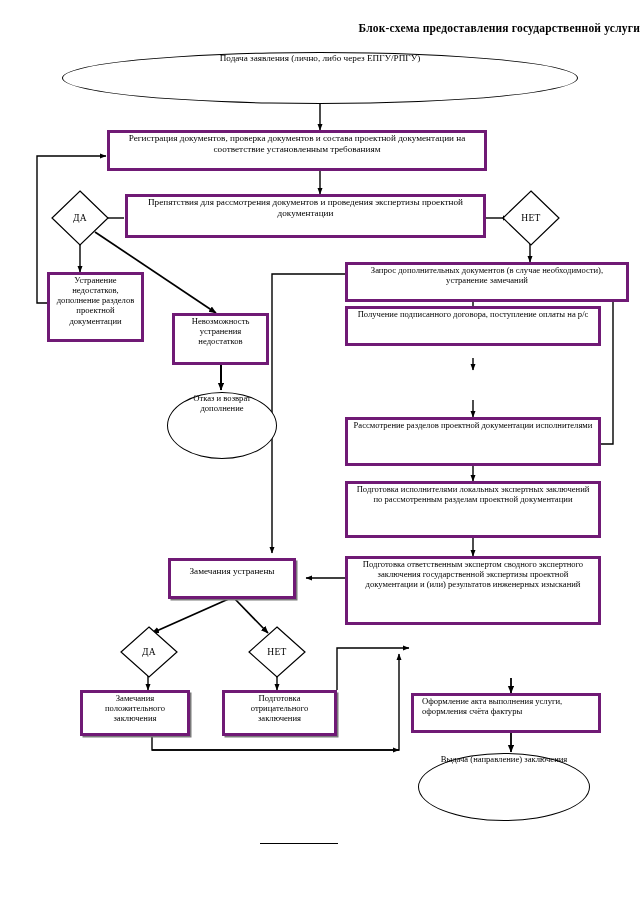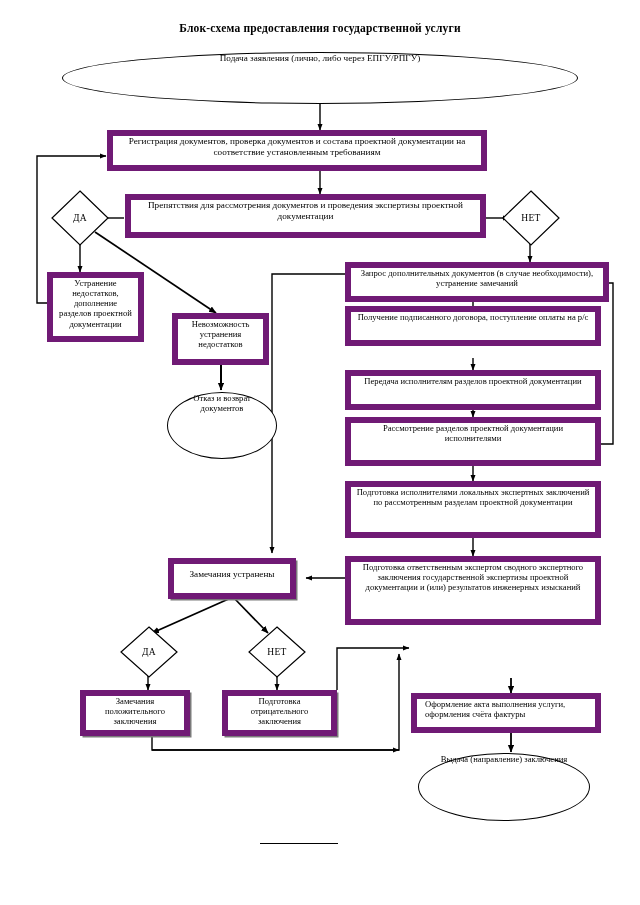--- a/index.html
+++ b/index.html
@@ -35,21 +35,21 @@
     z-index: 3;
   }
   .node .txt {
     display: block;
     width: 100%;
     line-height: 1.18;
     padding: 0 4px;
     box-sizing: border-box;
   }
   .box {
-    border: 6px solid #701a75;
+    border: 3px solid #701a75;
     background: #ffffff;
   }
   .box.shadow {
     box-shadow: 2px 2px 0 -0.5px #7a7a7a;
   }
   .ellipse {
     border: 1px solid #000000;
     border-radius: 50%;
     background: #ffffff;
   }
@@ -67,21 +67,21 @@
     align-items: center;
     justify-content: center;
     font-size: 9.5px;
     letter-spacing: 0.3px;
   }
   #page-title {
     position: absolute;
     left: 0;
     top: 22px;
     width: 640px;
-    text-align: center;
+    text-align: right;
     font-weight: bold;
     font-size: 11.5px;
     letter-spacing: 0.2px;
     z-index: 4;
   }
   .footer-rule {
     position: absolute;
     left: 260px;
     top: 843px;
     width: 78px;
@@ -194,34 +194,31 @@
 
   <div class="node box fs9" style="left:47px; top:272px; width:97px; height:70px;">
     <span class="txt">Устранение недостатков, дополнение разделов проектной документации</span>
   </div>
 
   <div class="node box fs9" style="left:172px; top:313px; width:97px; height:52px;">
     <span class="txt">Невозможность устранения недостатков</span>
   </div>
 
   <div class="node ellipse fs9" style="left:167px; top:392px; width:110px; height:67px;">
-    <span class="txt">Отказ и возврат документов</span>
-  </div>
-
-  <div class="node box fs9" style="left:345px; top:262px; width:264px; height:40px;">
+    <span class="txt">Отказ и возврат дополнение</span>
+  </div>
+
+  <div class="node box fs9" style="left:345px; top:262px; width:284px; height:40px;">
     <span class="txt">Запрос дополнительных документов (в случае необходимости), устранение замечаний</span>
   </div>
 
   <div class="node box fs9" style="left:345px; top:306px; width:256px; height:40px;">
     <span class="txt">Получение подписанного договора, поступление оплаты на р/с</span>
   </div>
 
-  <div class="node box fs9" style="left:345px; top:370px; width:256px; height:40px;">
-    <span class="txt">Передача исполнителям разделов проектной документации</span>
-  </div>
 
   <div class="node box fs9" style="left:345px; top:417px; width:256px; height:49px;">
     <span class="txt">Рассмотрение разделов проектной документации исполнителями</span>
   </div>
 
   <div class="node box fs9" style="left:345px; top:481px; width:256px; height:57px;">
     <span class="txt">Подготовка исполнителями локальных экспертных заключений по рассмотренным разделам проектной документации</span>
   </div>
 
   <div class="node box shadow fs95" style="left:168px; top:558px; width:128px; height:41px; align-items:flex-start;">

